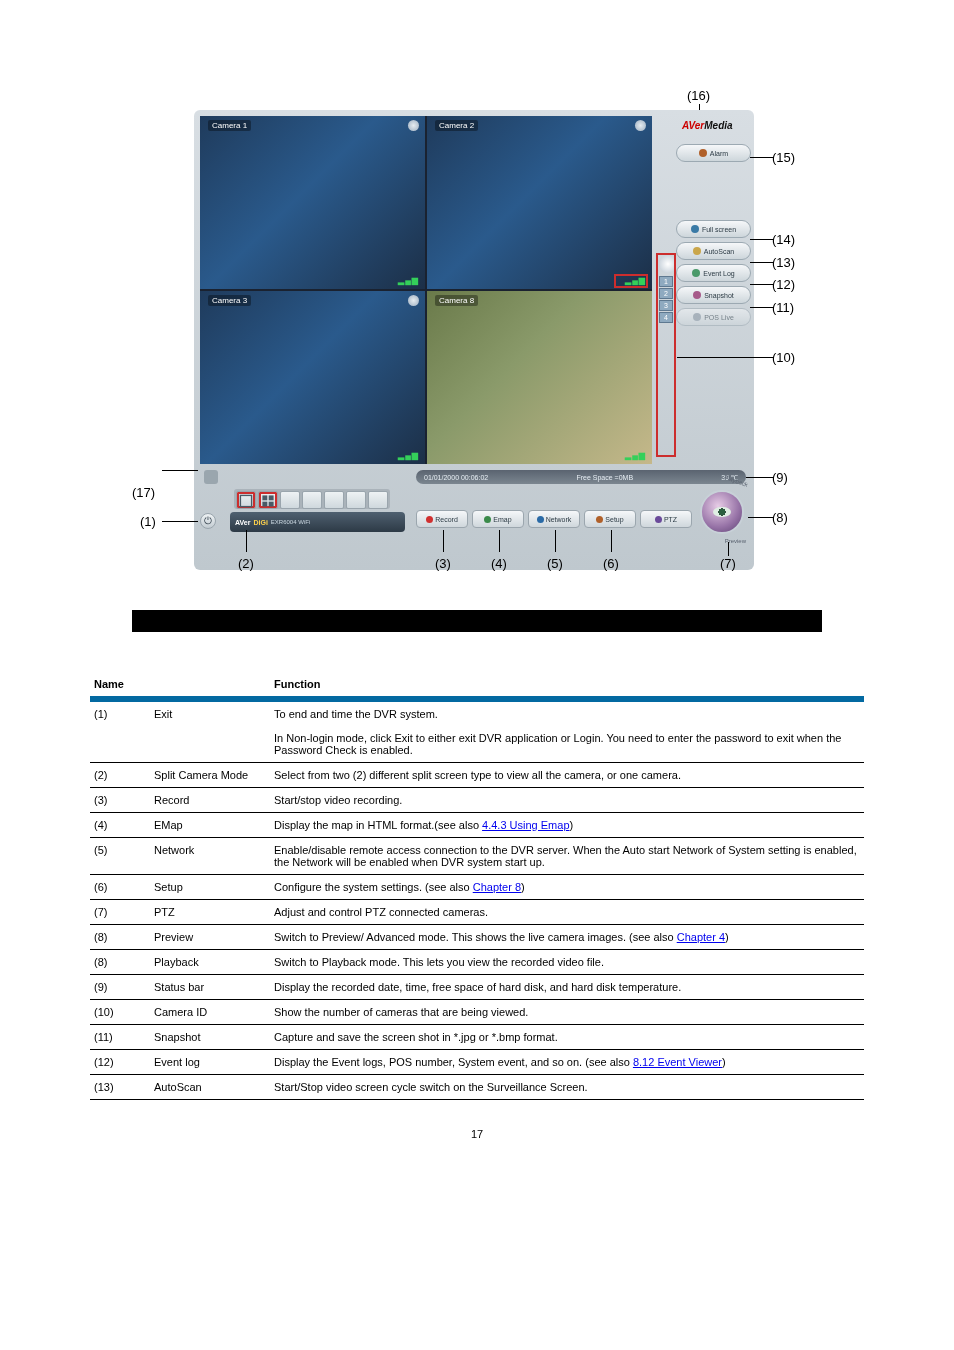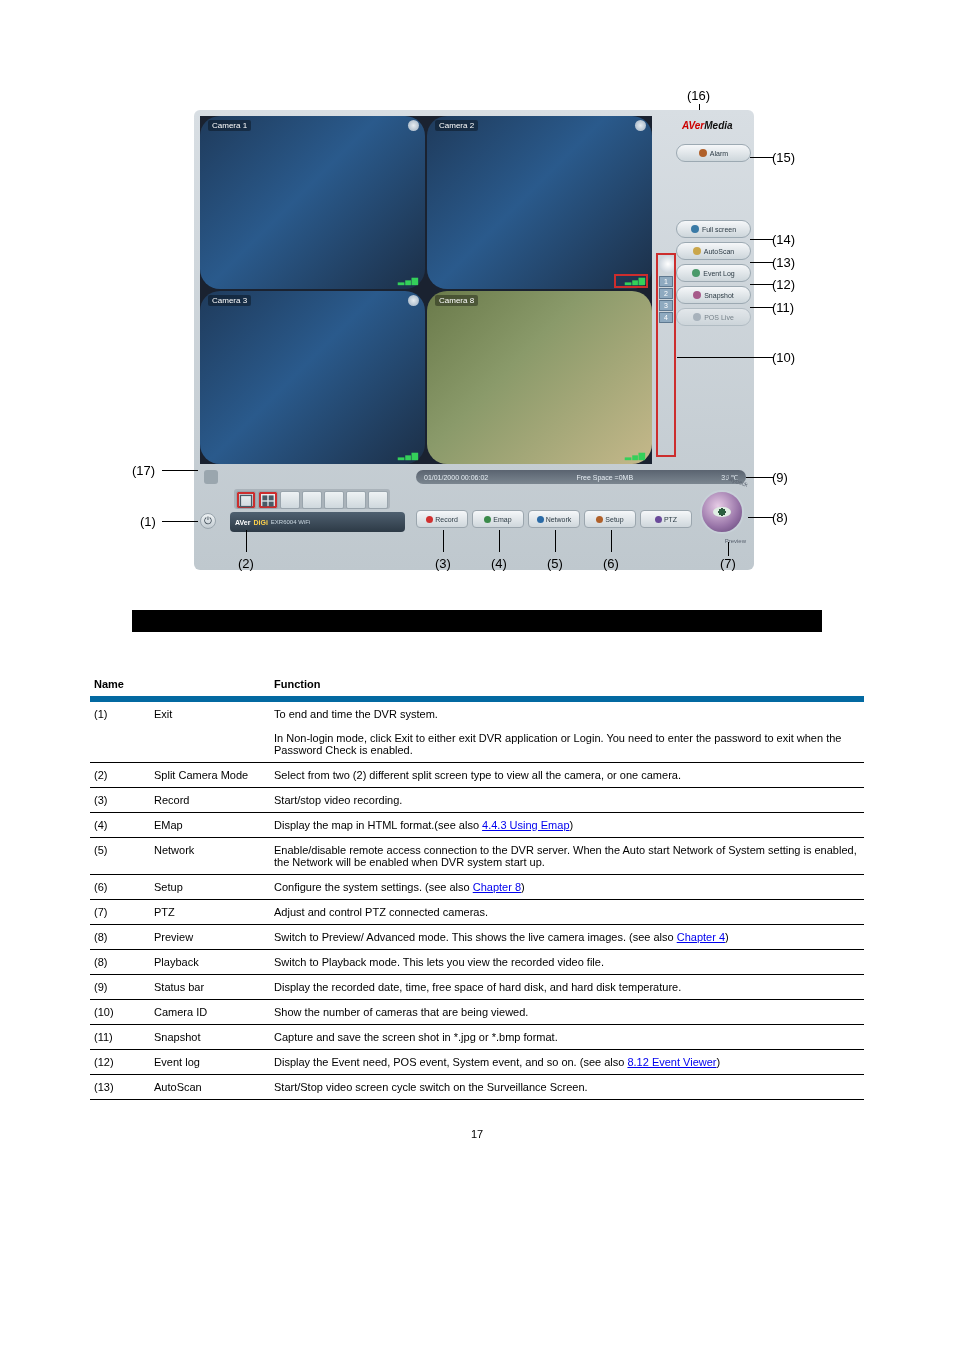--- a/index.html
+++ b/index.html
@@ -37,21 +37,20 @@
     grid-template-columns: 1fr 1fr;
     grid-template-rows: 1fr 1fr;
     gap: 2px;
     background: #1a2230;
   }
   .quad .cam {
     background: linear-gradient(135deg,#1f3b5c 0%,#2a5a8c 45%,#1c2f47 100%);
     position: relative;
     color: #fff;
     font-size: 8px;
-    border-radius: 20px;
   }
   .quad .cam4 { background: linear-gradient(135deg,#6a7a4a,#8a9a6a 40%,#c5b88a); }
   .quad .cam .lbl {
     position: absolute; left: 8px; top: 4px;
     background: rgba(0,0,0,.35); padding: 1px 4px; border-radius: 2px;
   }
   .quad .cam .sig {
     position: absolute; right: 6px; bottom: 4px;
     color: #34d05a; font-weight: bold; letter-spacing: 1px;
   }
@@ -343,21 +342,21 @@
 
     <div class="call" style="left:640px; top:390px;">(9)</div>
     <div class="lead" style="left:614px; top:397px; width:28px;"></div>
 
     <div class="call" style="left:640px; top:430px;">(8)</div>
     <div class="lead" style="left:616px; top:437px; width:26px;"></div>
 
     <div class="call" style="left:8px; top:434px;">(1)</div>
     <div class="lead" style="left:30px; top:441px; width:36px;"></div>
 
-    <div class="call" style="left:0px; top:383px;">(17)</div>
+    <div class="call" style="left:0px; top:405px;">(17)</div>
     <div class="lead" style="left:30px; top:390px; width:36px;"></div>
 
     <div class="tick" style="left:114px; top:450px; height:22px;"></div>
     <div class="call" style="left:106px; top:476px;">(2)</div>
 
     <div class="tick" style="left:311px; top:450px; height:22px;"></div>
     <div class="call" style="left:303px; top:476px;">(3)</div>
 
     <div class="tick" style="left:367px; top:450px; height:22px;"></div>
     <div class="call" style="left:359px; top:476px;">(4)</div>
@@ -444,21 +443,21 @@
         <td>Show the number of cameras that are being viewed.</td>
       </tr>
       <tr>
         <td>(11)</td>
         <td>Snapshot</td>
         <td>Capture and save the screen shot in *.jpg or *.bmp format.</td>
       </tr>
       <tr>
         <td>(12)</td>
         <td>Event log</td>
-        <td><span>Display the Event need, POS event, System event, and so on. (see also </span><a href="#">8.12 Event Viewer</a><span>)</span></td>
+        <td><span>Display the Event logs, POS number, System event, and so on. (see also </span><a href="#">8.12 Event Viewer</a><span>)</span></td>
       </tr>
       <tr>
         <td>(13)</td>
         <td>AutoScan</td>
         <td>Start/Stop video screen cycle switch on the Surveillance Screen.</td>
       </tr>
     </tbody>
   </table>
 
   <div class="pagenum">17</div>

